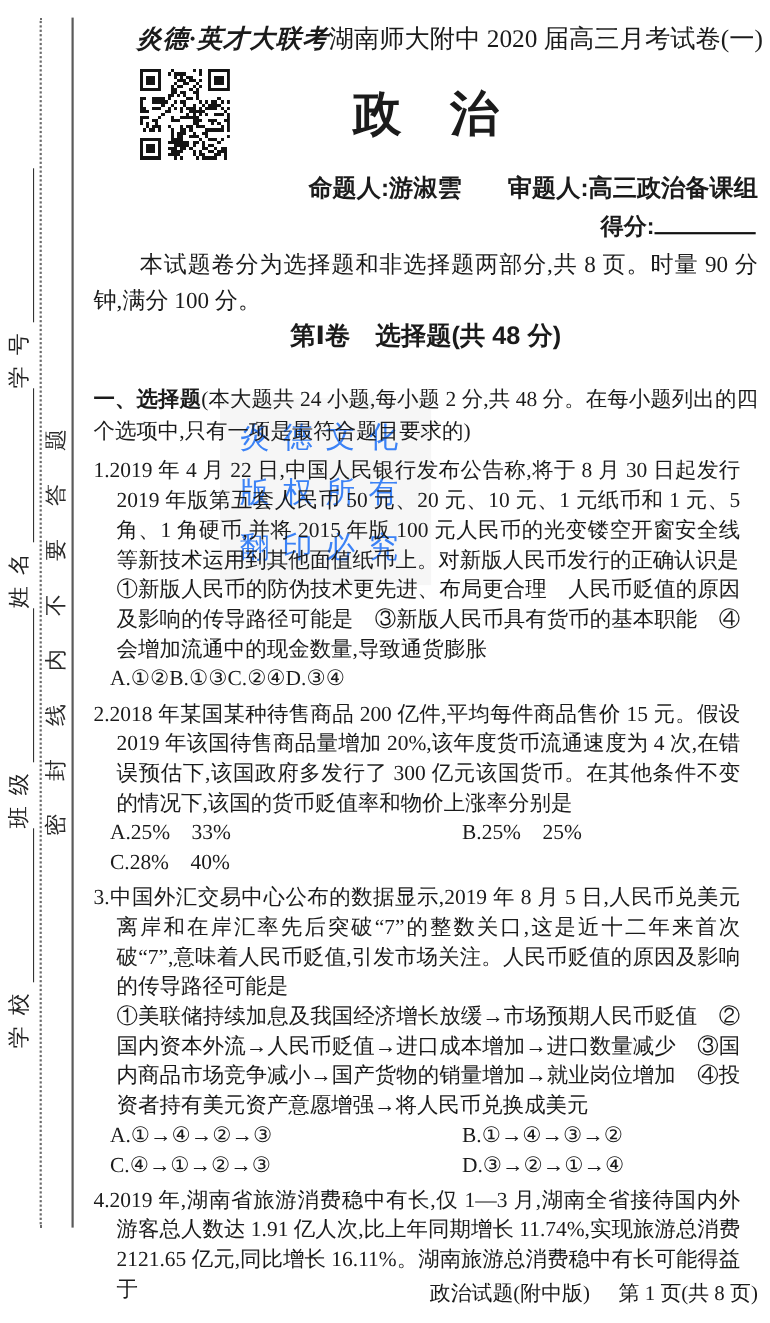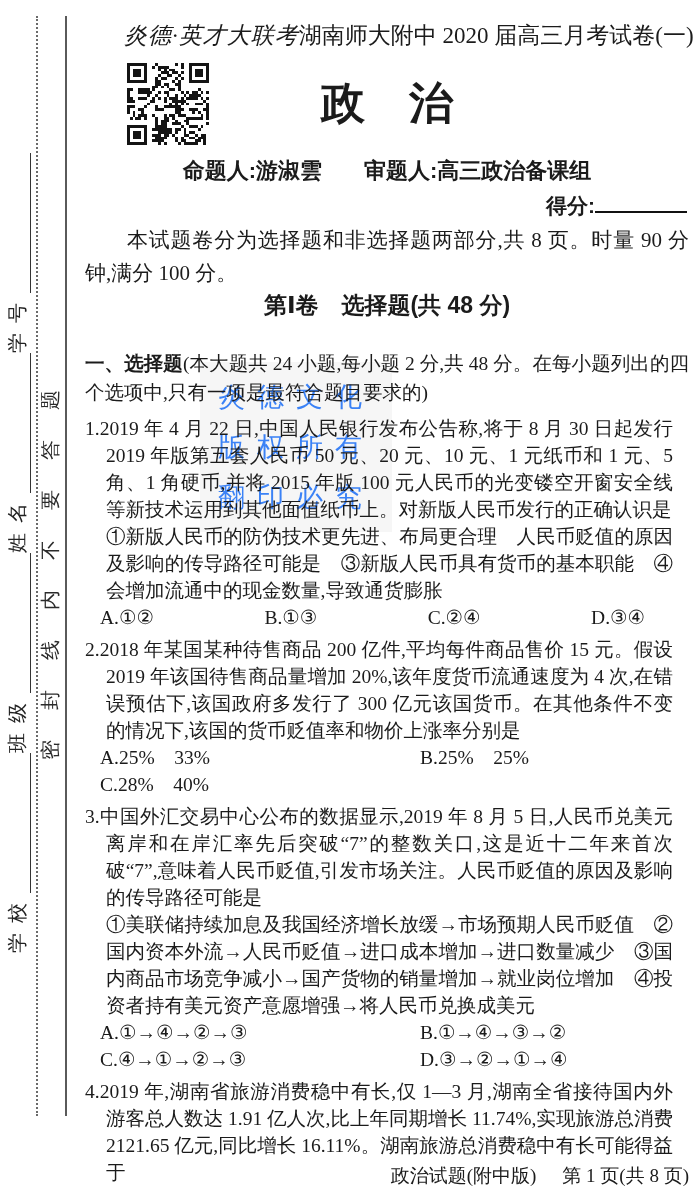--- a/index.html
+++ b/index.html
@@ -30,47 +30,47 @@
   .watermark{
     position:absolute;left:200px;top:362px;z-index:0;
     background:rgba(0,0,0,0.035);padding:10px 18px;
     color:#3b82f6;font-size:27px;letter-spacing:12px;line-height:50px;
     text-align:center;white-space:nowrap;
   }
   
   .main{position:absolute;left:85px;top:0;width:604px;z-index:2;}
   .exam-header{position:absolute;top:20px;left:0;width:100%;text-align:center;
     font-size:23px;white-space:nowrap;}
-  .brand{font-weight:normal;font-style:italic;letter-spacing:1px;margin-left:39px;}
+  .brand{font-weight:bold;font-style:italic;letter-spacing:1px;margin-left:39px;}
   .qr{position:absolute;top:62px;left:42px;width:82px;height:84px;}
   .qr svg{width:100%;height:100%;shape-rendering:crispEdges;}
   .qr svg rect{fill:#141414;}
   .subject-title{position:absolute;top:74px;left:0;width:100%;text-align:center;
     font-size:44px;font-weight:bold;font-family:"Liberation Sans","DejaVu Sans",sans-serif;}
-  .setter-line{position:absolute;top:156px;left:0;width:100%;text-align:center;
+  .setter-line{position:absolute;top:156px;left:0;width:100%;text-align:right;
     font-size:22px;font-weight:bold;font-family:"Liberation Sans","DejaVu Sans",sans-serif;}
   .setter-line .gap{display:inline-block;width:42px;}
   .score-line{position:absolute;top:190px;right:2px;font-size:21px;font-weight:bold;
     font-family:"Liberation Sans","DejaVu Sans",sans-serif;}
   .score-blank{display:inline-block;width:92px;height:1em;border-bottom:2px solid #111;}
   .intro{position:absolute;top:224px;left:0;width:100%;font-size:21px;line-height:33px;
     text-align:justify;text-indent:2em;}
   .section-title{position:absolute;top:290px;left:0;width:100%;text-align:center;
     font-size:23px;font-weight:bold;font-family:"Liberation Sans","DejaVu Sans",sans-serif;}
   .mcq-intro{position:absolute;top:349px;left:0;width:100%;
     font-size:19.5px;line-height:29px;text-align:justify;}
   .mcq-lead{font-weight:bold;font-family:"Liberation Sans","DejaVu Sans",sans-serif;}
   
   .questions{position:absolute;top:415px;left:0;width:100%;
     font-size:19.5px;line-height:27px;}
   .q{margin:0 16px 5px 0;}
   .q p{margin:0;text-align:justify;}
   .q-stem{padding-left:21px;text-indent:-21px;}
   .q-items{padding-left:21px;}
-  .opts4{padding-left:15px;width:545px;display:flex;justify-content:space-between;}
+  .opts4{padding-left:15px;width:545px;display:flex;justify-content:flex-start;}
   .opts2{padding-left:15px;display:grid;grid-template-columns:320px auto;}
   .opt{white-space:nowrap;}
   
   .page-footer{position:absolute;left:85px;top:1163px;width:604px;text-align:right;
     font-size:19px;z-index:2;}
   .page-footer .gap{display:inline-block;width:26px;}
 </style>
 </head>
 <body>
 

